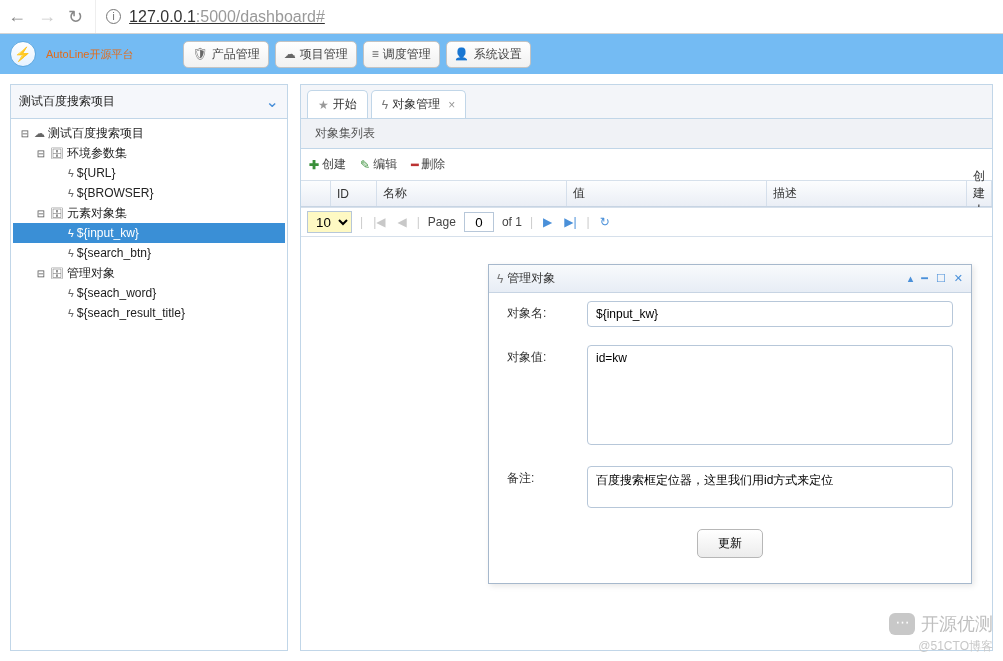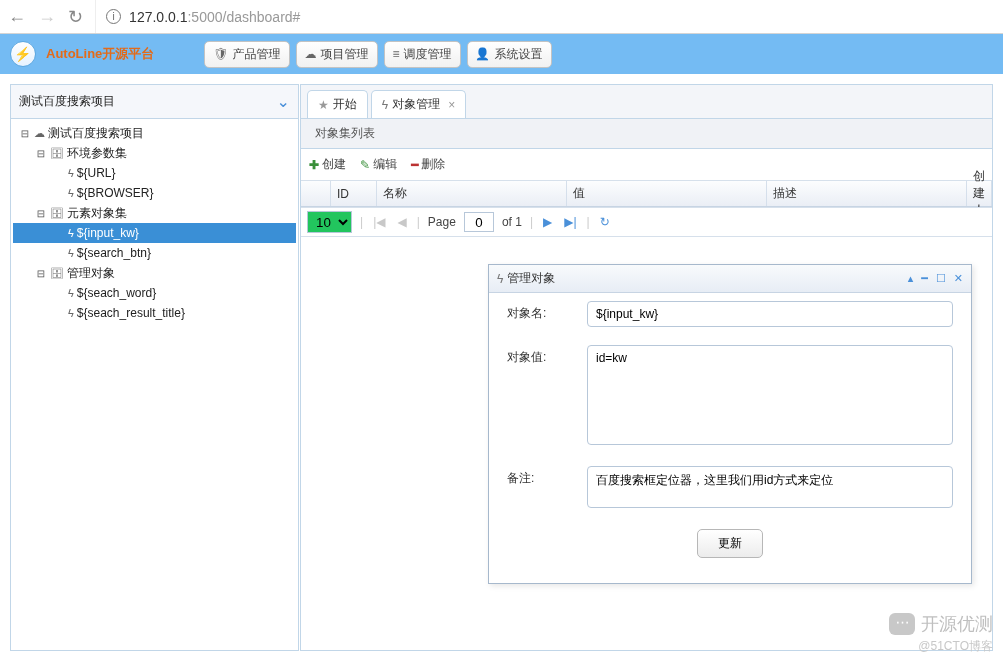--- a/index.html
+++ b/index.html
@@ -4,33 +4,33 @@
 <style>
 * { box-sizing: border-box; margin: 0; padding: 0; font-family: -apple-system, "Helvetica Neue", Arial, sans-serif; }
 body { width: 1003px; height: 661px; background: #fff; font-size: 12px; color: #333; overflow: hidden; position: relative; }
 
 
 .browser-bar { height: 34px; background: #fff; border-bottom: 1px solid #d4d4d4; display: flex; align-items: center; padding: 0 8px; gap: 12px; }
 .nav-icon { color: #888; font-size: 18px; cursor: pointer; }
 .nav-icon.disabled { color: #ccc; }
 .url-area { flex: 1; display: flex; align-items: center; gap: 8px; border-left: 1px solid #eee; padding-left: 10px; height: 100%; }
 .info-icon { border: 1px solid #777; border-radius: 50%; width: 15px; height: 15px; line-height: 13px; text-align: center; font-size: 10px; color: #666; }
-.url-text { font-size: 14px; color: #333; }
+.url-text { font-size: 16px; color: #333; text-decoration: underline; }
 .url-text .grey { color: #999; }
 
 
 .topbar { height: 40px; background: #74bbf3; display: flex; align-items: center; padding: 0 10px; gap: 10px; }
 .logo-badge { width: 26px; height: 26px; border-radius: 50%; background: linear-gradient(#fff,#e6f2ff); display:flex; align-items:center; justify-content:center; color:#e26b1a; font-weight:bold; font-size:14px; border:1px solid #5da8e0;}
-.brand { color: #e26b1a; font-size: 13px; font-weight: bold; }
+.brand { color: #e26b1a; font-size: 11px; font-weight: normal; }
 .menu-group { display: flex; gap: 6px; margin-left: 40px; }
 .menu-btn { background: linear-gradient(#fff,#f1f1f1); border: 1px solid #c3c3c3; border-radius: 5px; padding: 4px 8px; display: flex; align-items: center; gap: 4px; cursor: pointer; font-size: 12px; color: #444; }
 .menu-btn .mi { color: #666; font-size: 12px; }
 
 
-.main { position: absolute; top: 74px; bottom: 0; left: 0; right: 0; padding: 10px; display: flex; gap: 1px; }
+.main { position: absolute; top: 74px; bottom: 0; left: 0; right: 0; padding: 10px; display: flex; gap: 12px; }
 .left-panel { width: 310px; border: 1px solid #c1d6e8; display: flex; flex-direction: column; background: #fff; }
 .right-panel { flex: 1; border: 1px solid #c1d6e8; display: flex; flex-direction: column; background: #f6f8fb; position: relative; }
 
 
 .panel-header { height: 34px; border-bottom: 1px solid #c1d6e8; background: #f5f7fb; display:flex; align-items:center; justify-content: space-between; padding: 0 8px; font-size: 12px; color: #222; }
 .collapse-icon { color: #4a90d9; font-size: 16px; cursor: pointer; }
 
 .tree { padding: 4px 2px; font-size: 12px; color: #222; }
 .tree-line { display: flex; align-items: center; height: 20px; padding-left: 6px; cursor: pointer; white-space: nowrap; }
 .tree-line .toggle { width: 12px; text-align: center; color: #555; font-size: 10px; }
@@ -57,21 +57,21 @@
 .grid-header { height: 26px; background: linear-gradient(#fcfdfe,#eaeef5); border-bottom:1px solid #c7d4e3; display:flex; align-items:center; font-size:12px; color:#333;}
 .grid-header div { border-right: 1px solid #d5dfeb; padding: 0 6px; height:100%; display:flex; align-items:center;}
 .gh-check { width: 30px; }
 .gh-id { width: 46px; }
 .gh-name { width: 190px;}
 .gh-val { width: 200px;}
 .gh-desc { width: 200px;}
 .gh-creator { flex:1; border-right:none;}
 
 .pager { height: 30px; background: #fff; border-top: 1px solid #d6e0eb; border-bottom:1px solid #d6e0eb; display:flex; align-items:center; gap: 8px; padding: 0 6px; font-size:12px; color:#444;}
-.pg-select { border:1px solid #b7c7d9; height:22px; padding:0 4px; background:#22c55e;}
+.pg-select { border:1px solid #b7c7d9; height:22px; padding:0 4px; background:#fef9c3;}
 .pg-sep { color:#ccc; }
 .pg-btn { color:#4a90d9; cursor:pointer; padding:0 2px;}
 .pg-btn.disabled { color:#c8c8c8; }
 .pg-input { width: 30px; height:20px; border:1px solid #b7c7d9; text-align:center;}
 .grid-body { flex:1; background:#fff; }
 
 
 .dialog { position:absolute; left: 488px; top: 264px; width: 484px; height: 320px; background:#fff; border:1px solid #a6b8cc; box-shadow: 2px 2px 6px rgba(0,0,0,.1); display:flex; flex-direction:column;}
 .dialog-title { height: 28px; background: linear-gradient(#f8fafc,#e7edf5); border-bottom:1px solid #c7d4e3; display:flex; align-items:center; justify-content:space-between; padding:0 8px; font-size:12px; color:#333;}
 .dialog-title .left { display:flex; align-items:center; gap:4px;}

